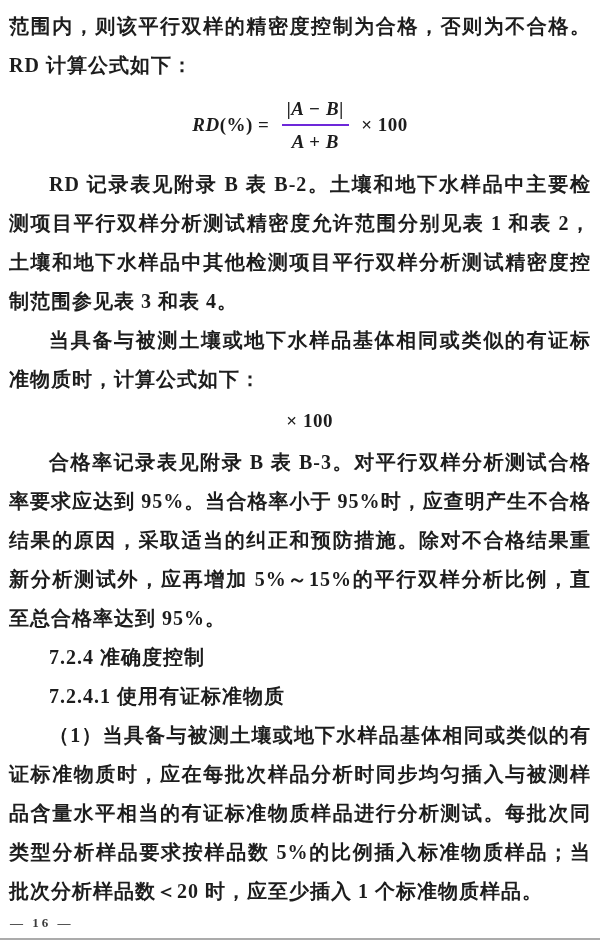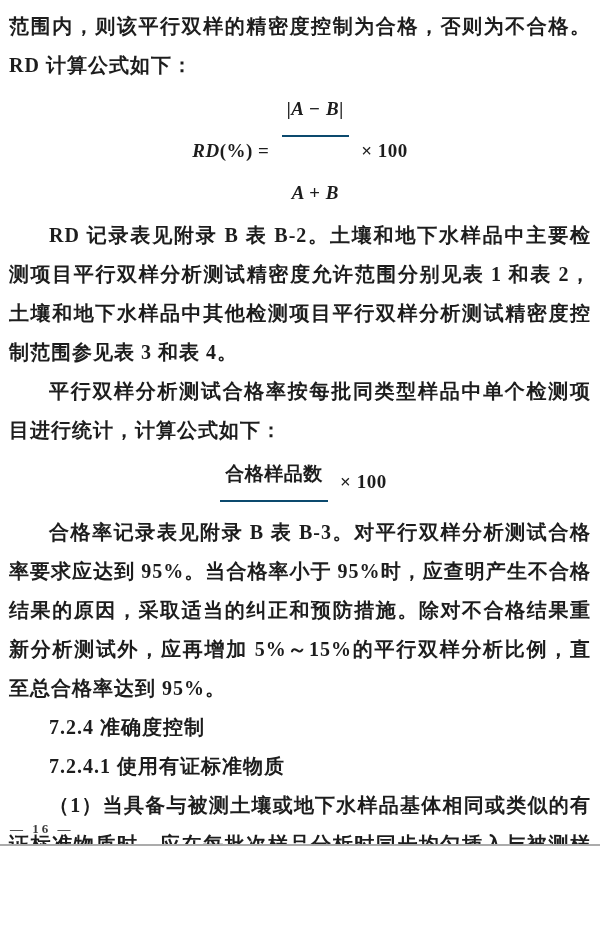--- a/index.html
+++ b/index.html
@@ -1,18 +1,18 @@
 <!DOCTYPE html>
 <html><head>
 <meta charset="utf-8">
 <style>
   html,body{margin:0;padding:0;background:#ffffff;}
   .page{
     position:relative;
-    width:600px;height:846px;
+    width:600px;height:940px;
     background:#ffffff;
     box-sizing:border-box;
     padding:7px 9px 0 9px;
     overflow:hidden;
     font-family:"Liberation Serif","DejaVu Serif",serif;
     color:#1d1d1d;
     font-weight:600;
   }
   .para{
     margin:0;
@@ -32,31 +32,30 @@
   }
   .f-part{white-space:pre;}
   .math-var{font-style:italic;}
   .frac{
     display:inline-flex;
     flex-direction:column;
     align-items:center;
     margin:0 7px;
   }
   .frac .num{
-    padding:0 5px 14px 5px;
-    border-bottom:2px solid #0c4a6e;
+    padding:0 5px 3px 5px;
+    border-bottom:2px solid #6d28d9;
     line-height:25px;
     font-style:italic;
   }
   .frac .num.cjk{font-style:normal;}
   .frac .den{
     padding:3px 5px 0 5px;
     line-height:25px;
     font-style:italic;
-    margin-top:40px;
   }
   .frac .den.cjk{font-style:normal;}
   .footer{
     position:absolute;
     left:10px;
     bottom:9px;
     font-size:13px;
     color:#3c3c3c;
     letter-spacing:3px;
     font-weight:600;
@@ -80,25 +79,24 @@
       <span class="f-part">(%) = </span>
     <span class="frac">
       <span class="num">|A − B|</span>
       <span class="den">A + B</span>
     </span>
     <span class="f-part"> × 100</span>
   </div>
 
   <p class="para indent">RD 记录表见附录 B 表 B-2。土壤和地下水样品中主要检测项目平行双样分析测试精密度允许范围分别见表 1 和表 2，土壤和地下水样品中其他检测项目平行双样分析测试精密度控制范围参见表 3 和表 4。</p>
 
-  <p class="para indent">平行双样分析测试合格率按每批同类型样品中单个检测项目进行统计，计算公式如下：</p>
+  <p class="para indent">当具备与被测土壤或地下水样品基体相同或类似的有证标准物质时，计算公式如下：</p>
 
   <div class="formula">
     <span class="frac">
-      <span class="num cjk">合格样品数</span>
     </span>
     <span class="f-part"> × 100</span>
   </div>
 
   <p class="para indent">合格率记录表见附录 B 表 B-3。对平行双样分析测试合格率要求应达到 95%。当合格率小于 95%时，应查明产生不合格结果的原因，采取适当的纠正和预防措施。除对不合格结果重新分析测试外，应再增加 5%～15%的平行双样分析比例，直至总合格率达到 95%。</p>
 
   <p class="para indent">7.2.4 准确度控制</p>
 
   <p class="para indent">7.2.4.1 使用有证标准物质</p>
 

